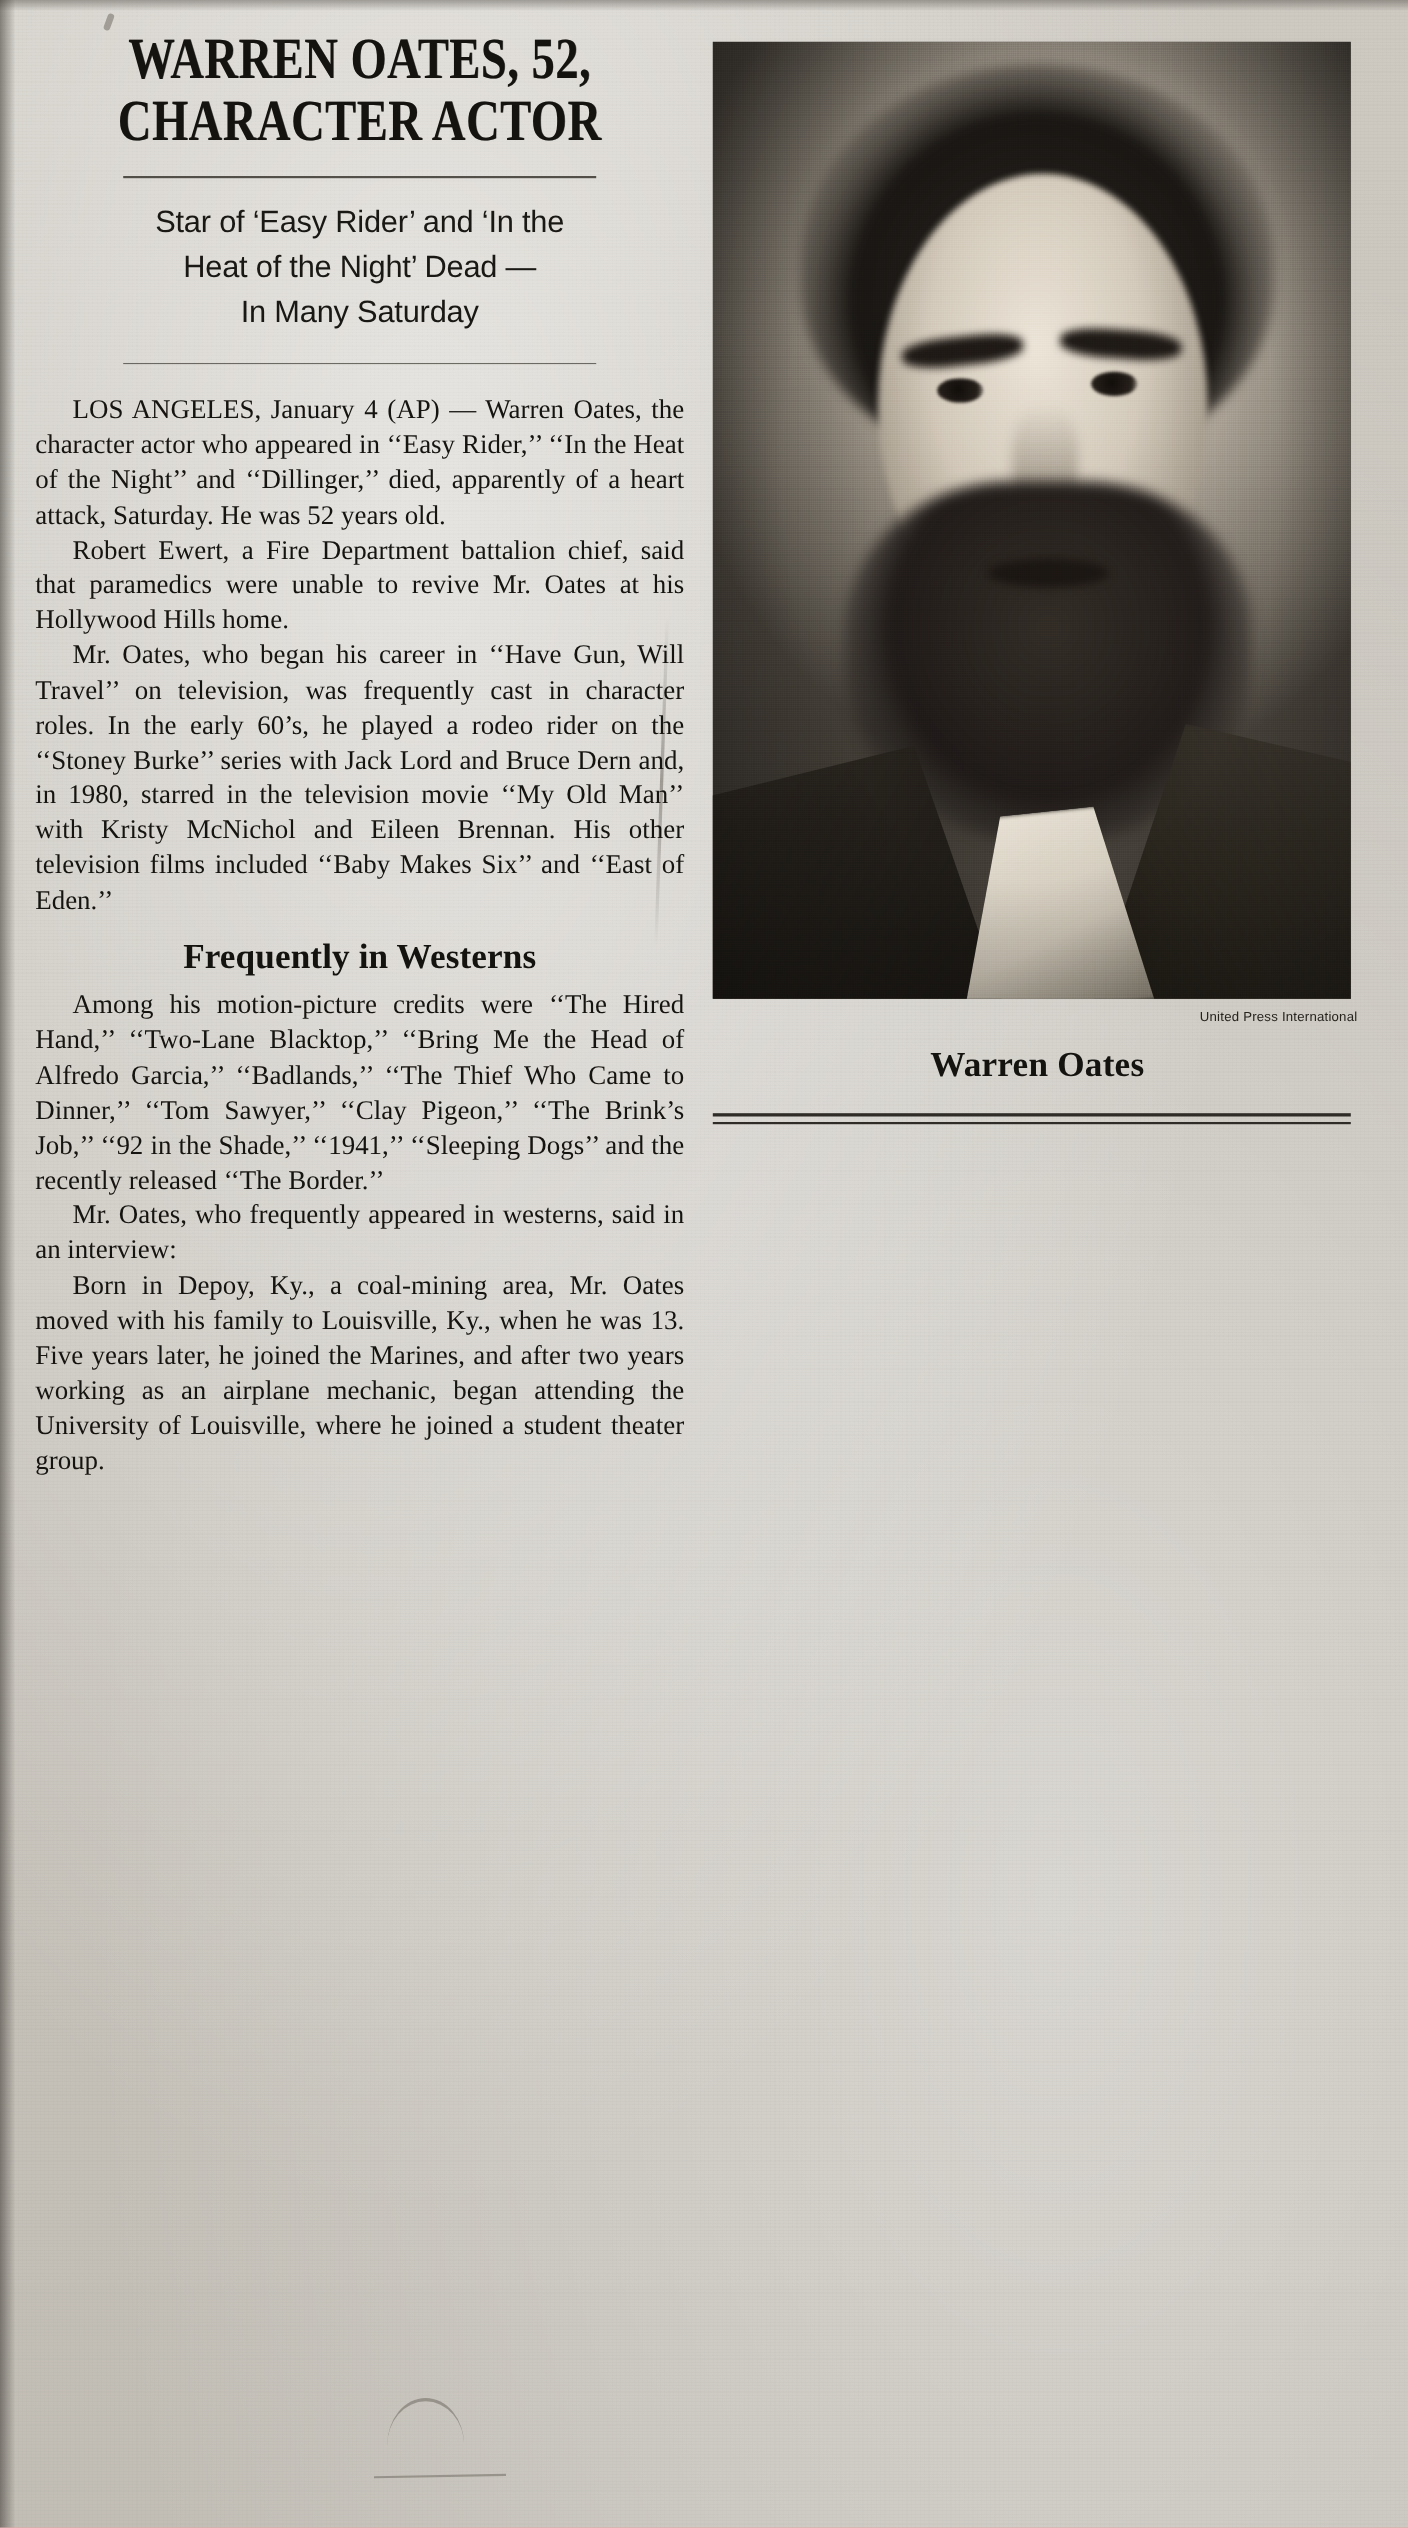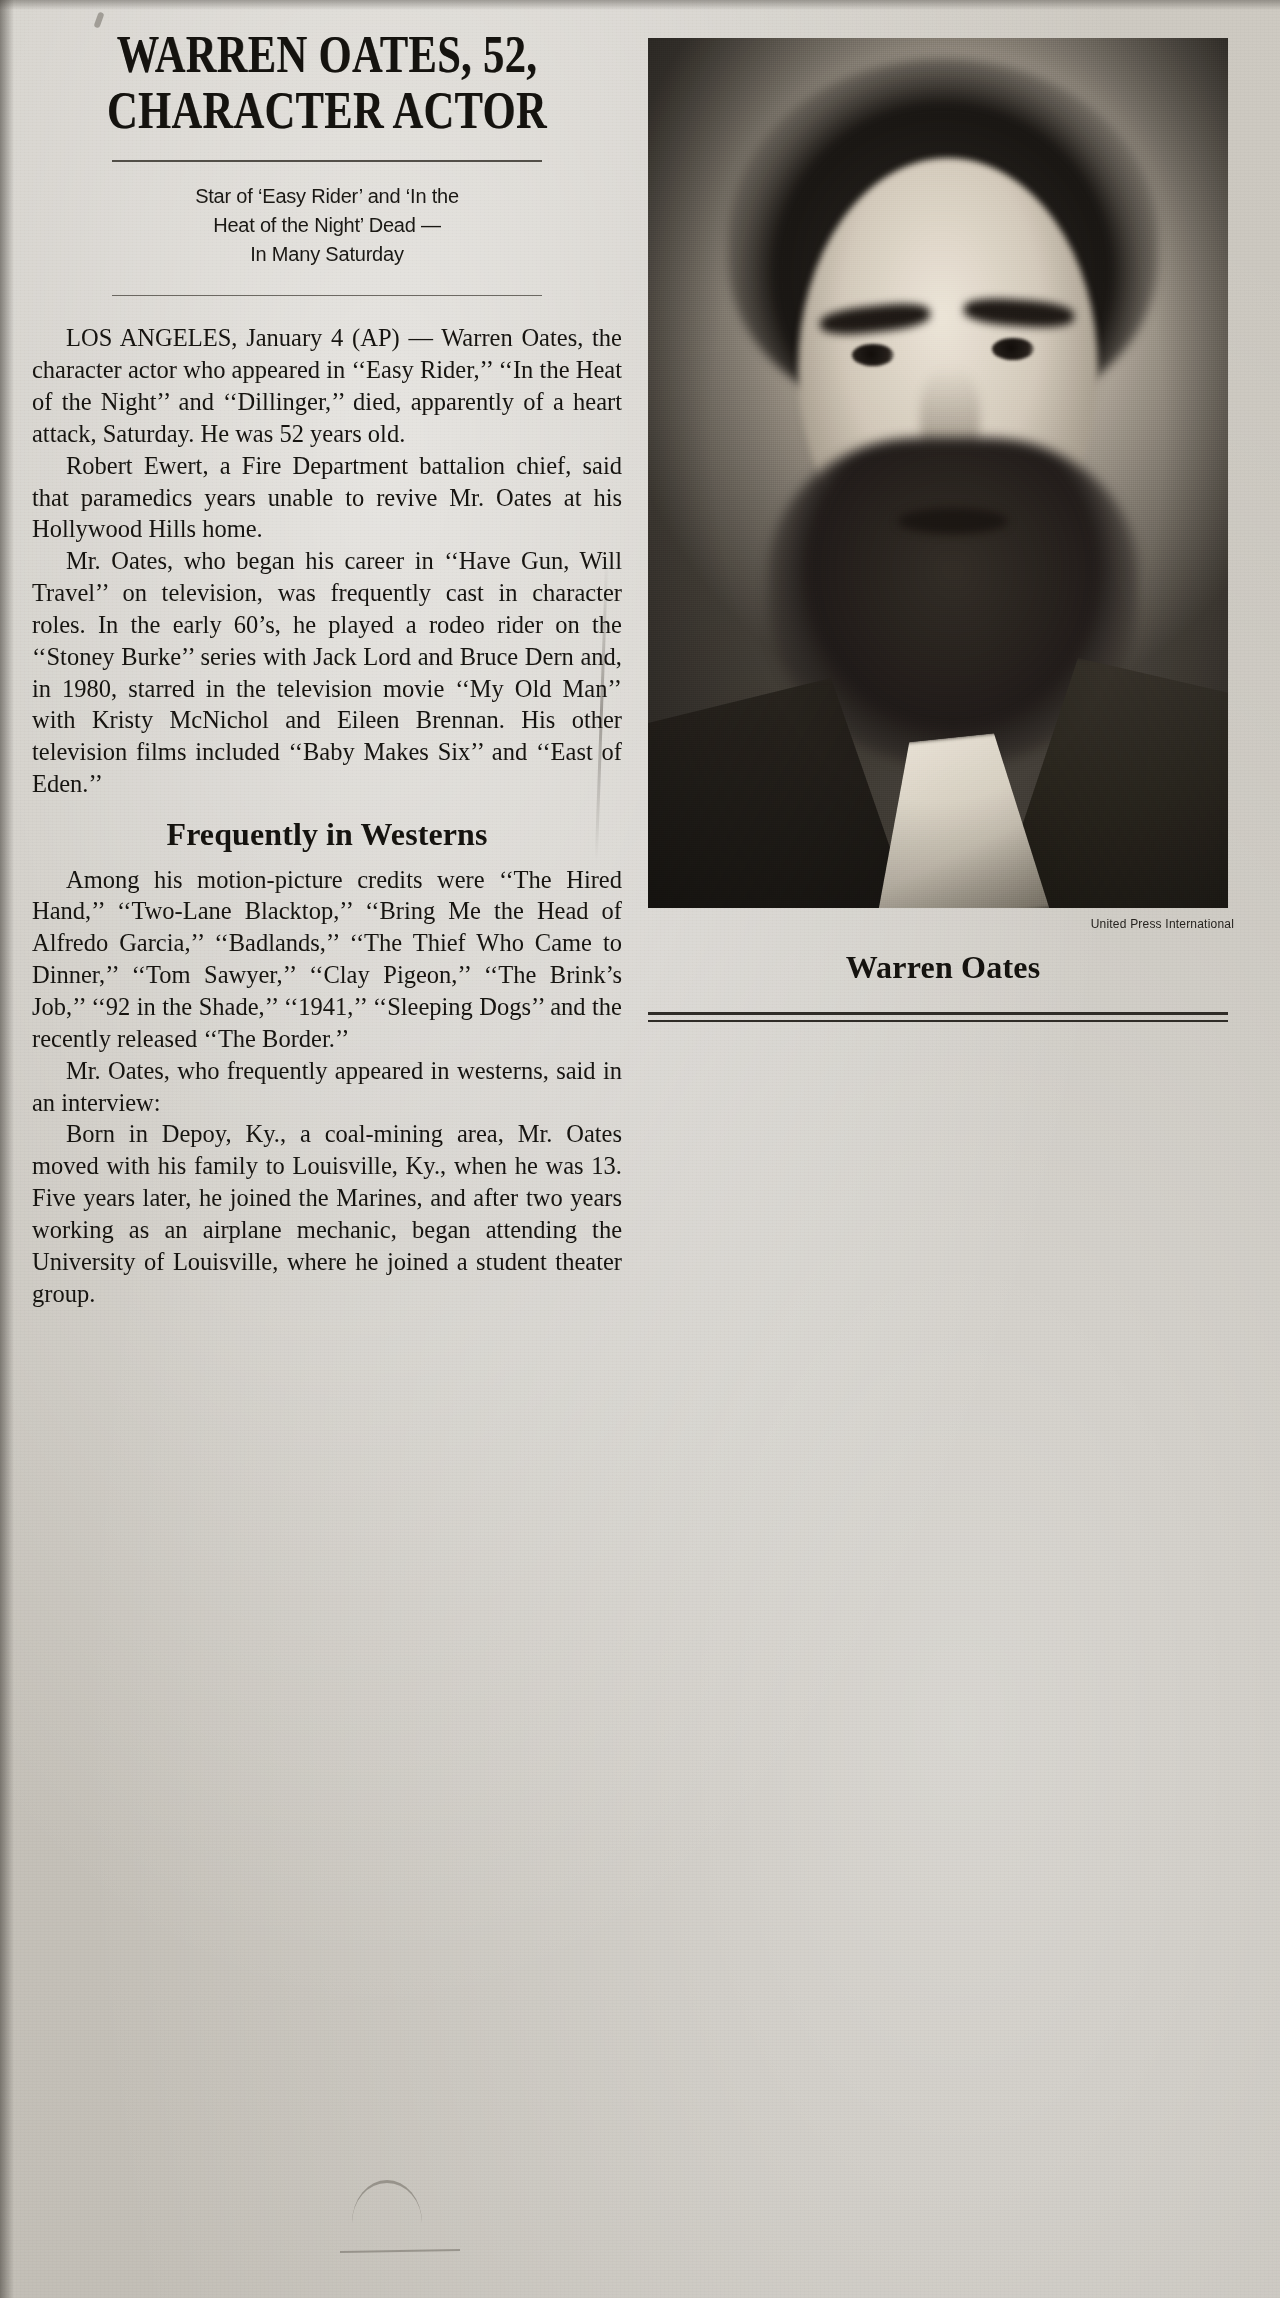--- a/index.html
+++ b/index.html
@@ -64,21 +64,21 @@
     height: 2px;
     background: #3a362f;
     margin: 22px auto 20px auto;
     width: 430px;
     opacity: .85;
   }
   .rule.thin { height: 1px; opacity:.7;}
 
   .subhead {
     font-family: "Liberation Sans", sans-serif;
-    font-size: 20px;
+    font-size: 28px;
     line-height: 1.45;
     text-align: center;
     color: #1a1814;
     margin: 16px auto;
     width: 580px;
     letter-spacing: -0.2px;
   }
   .subhead .sh-line { display: block; }
 
   .body-text {
@@ -280,21 +280,21 @@
     <div class="subhead">
       <span class="sh-line">Star of ‘Easy Rider’ and ‘In the</span>
       <span class="sh-line">Heat of the Night’ Dead —</span>
       <span class="sh-line">In Many Saturday</span>
     </div>
 
     <div class="rule thin" style="margin-top:26px;margin-bottom:26px;"></div>
 
     <div class="body-text">
       <p>LOS ANGELES, January 4 (AP) — Warren Oates, the character actor who appeared in ‘‘Easy Rider,’’ ‘‘In the Heat of the Night’’ and ‘‘Dillinger,’’ died, apparently of a heart attack, Saturday. He was 52 years old.</p>
-      <p>Robert Ewert, a Fire Department battalion chief, said that paramedics years unable to revive Mr. Oates at his Hollywood Hills home.</p>
+      <p>Robert Ewert, a Fire Department battalion chief, said that paramedics were unable to revive Mr. Oates at his Hollywood Hills home.</p>
       <p>Mr. Oates, who began his career in ‘‘Have Gun, Will Travel’’ on television, was frequently cast in character roles. In the early 60’s, he played a rodeo rider on the ‘‘Stoney Burke’’ series with Jack Lord and Bruce Dern and, in 1980, starred in the television movie ‘‘My Old Man’’ with Kristy McNichol and Eileen Brennan. His other television films included ‘‘Baby Makes Six’’ and ‘‘East of Eden.’’</p>
 
       <div class="subhead2">Frequently in Westerns</div>
 
       <p>Among his motion-picture credits were ‘‘The Hired Hand,’’ ‘‘Two-Lane Blacktop,’’ ‘‘Bring Me the Head of Alfredo Garcia,’’ ‘‘Badlands,’’ ‘‘The Thief Who Came to Dinner,’’ ‘‘Tom Sawyer,’’ ‘‘Clay Pigeon,’’ ‘‘The Brink’s Job,’’ ‘‘92 in the Shade,’’ ‘‘1941,’’ ‘‘Sleeping Dogs’’ and the recently released ‘‘The Border.’’</p>
       <p>Mr. Oates, who frequently appeared in westerns, said in an interview:</p>
       <p>Born in Depoy, Ky., a coal-mining area, Mr. Oates moved with his family to Louisville, Ky., when he was 13. Five years later, he joined the Marines, and after two years working as an airplane mechanic, began attending the University of Louisville, where he joined a student theater group.</p>
     </div>
   </div>
 

